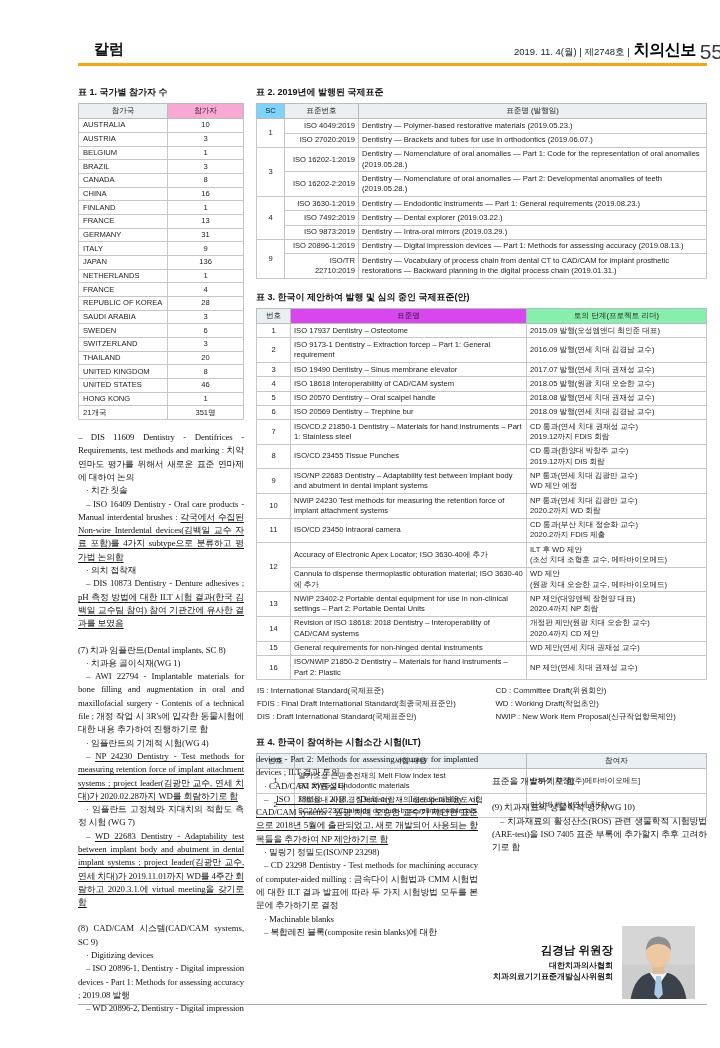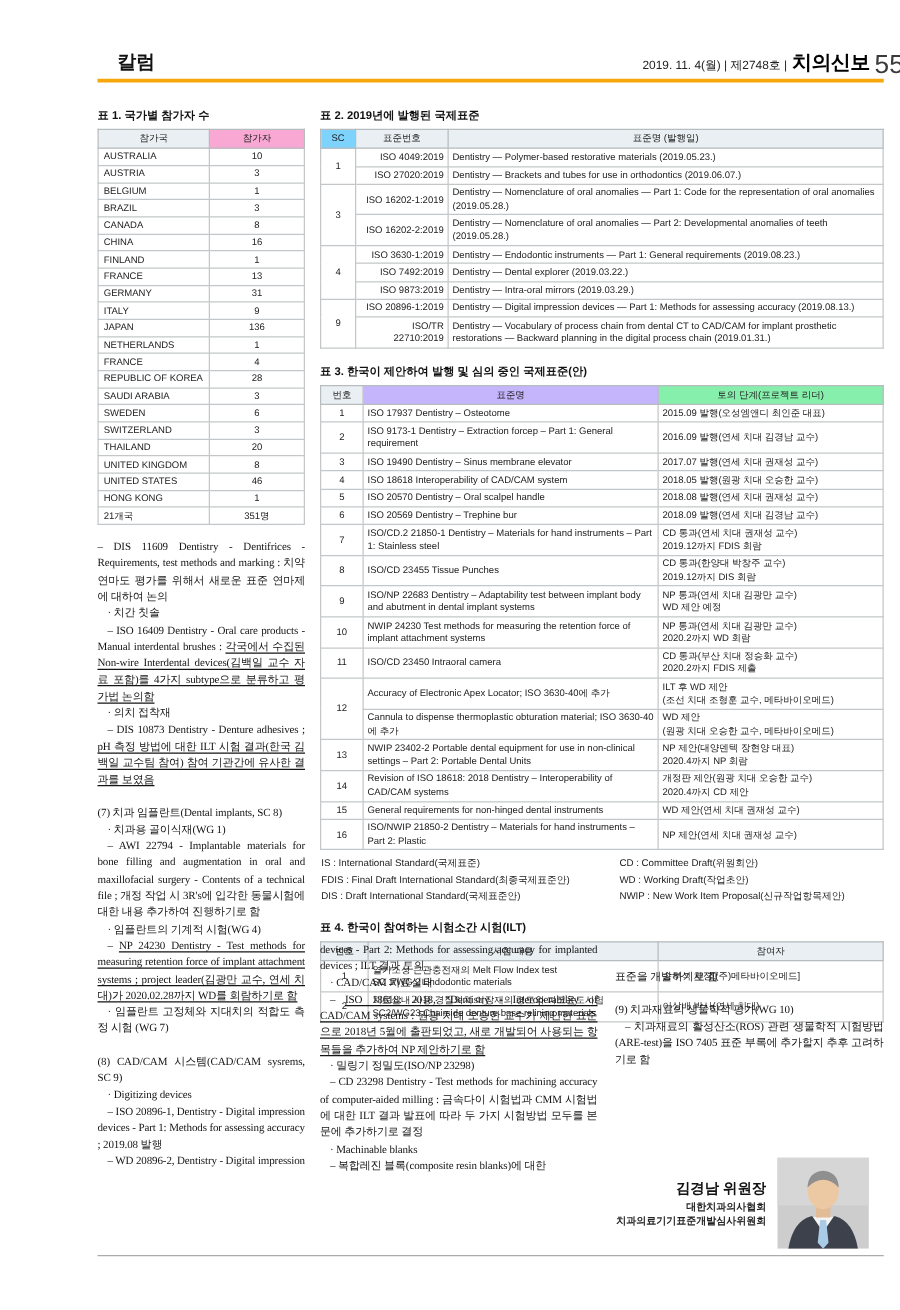--- a/index.html
+++ b/index.html
@@ -191,20 +191,21 @@
         <div class="para ind"><span>· 치간 칫솔</span></div>
         <div class="para ind"><span>– ISO 16409 Dentistry - Oral care products - Manual interdental brushes : </span><span class="ul">각국에서 수집된 Non-wire Interdental devices(김백일 교수 자료 포함)를 4가지 subtype으로 분류하고 평가법 논의함</span></div>
         <div class="para ind"><span>· 의치 접착재</span></div>
         <div class="para ind"><span>– DIS 10873 Dentistry - Denture adhesives ; </span><span class="ul">pH 측정 방법에 대한 ILT 시험 결과(한국 김백일 교수팀 참여) 참여 기관간에 유사한 결과를 보였음</span></div>
         <div class="para gap"><span>(7) 치과 임플란트(Dental implants, SC 8)</span></div>
         <div class="para ind"><span>· 치과용 골이식재(WG 1)</span></div>
         <div class="para ind"><span>– AWI 22794 - Implantable materials for bone filling and augmentation in oral and maxillofacial surgery - Contents of a technical file ; 개정 작업 시 3R's에 입각한 동물시험에 대한 내용 추가하여 진행하기로 함</span></div>
         <div class="para ind"><span>· 임플란트의 기계적 시험(WG 4)</span></div>
         <div class="para ind"><span>– </span><span class="ul">NP 24230 Dentistry - Test methods for measuring retention force of implant attachment systems ; project leader(김광만 교수, 연세 치대)가 2020.02.28까지 WD를 회람하기로 함</span></div>
         <div class="para ind"><span>· 임플란트 고정체와 지대치의 적합도 측정 시험 (WG 7)</span></div>
+        <div class="para ind"><span>– </span><span class="ul">WD 22683 Dentistry - Adaptability test between implant body and abutment in dental implant systems ; project leader(김광만 교수, 연세 치대)가 2019.11.01까지 WD를 4주간 회람하고 2020.3.1.에 virtual meeting을 갖기로 함</span></div>
         <div class="para gap"><span>(8) CAD/CAM 시스템(CAD/CAM sysrems, SC 9)</span></div>
         <div class="para ind"><span>· Digitizing devices</span></div>
         <div class="para ind"><span>– ISO 20896-1, Dentistry - Digital impression devices - Part 1: Methods for assessing accuracy ; 2019.08 발행</span></div>
         <div class="para ind"><span>– WD 20896-2, Dentistry - Digital impression</span></div>
       </div>
   </div>
 
   <div class="right-area">
     <div class="tbl-title">표 2. 2019년에 발행된 국제표준</div>
     <table class="tbl t2">
@@ -267,21 +268,21 @@
     <div class="tbl-title">표 3. 한국이 제안하여 발행 및 심의 중인 국제표준(안)</div>
     <table class="tbl t3">
       <colgroup>
           <col class="c-no3">
           <col class="c-name3">
           <col>
         </colgroup>
       <thead id="t3-head">
           <tr>
             <th style="background: rgb(233, 239, 242);">번호</th>
-            <th style="background: #c4b5fd;">표준명</th>
+            <th style="background: #d946ef;">표준명</th>
             <th style="background: #86efac;">토의 단계(프로젝트 리더)</th>
           </tr>
         </thead>
       <tbody id="t3-body">
           <tr>
             <td class="num" rowspan="1">1</td>
             <td class="name">ISO 17937 Dentistry – Osteotome</td>
             <td class="stage">2015.09 발행(오성엠앤디 최인준 대표)</td>
           </tr>
           <tr>

